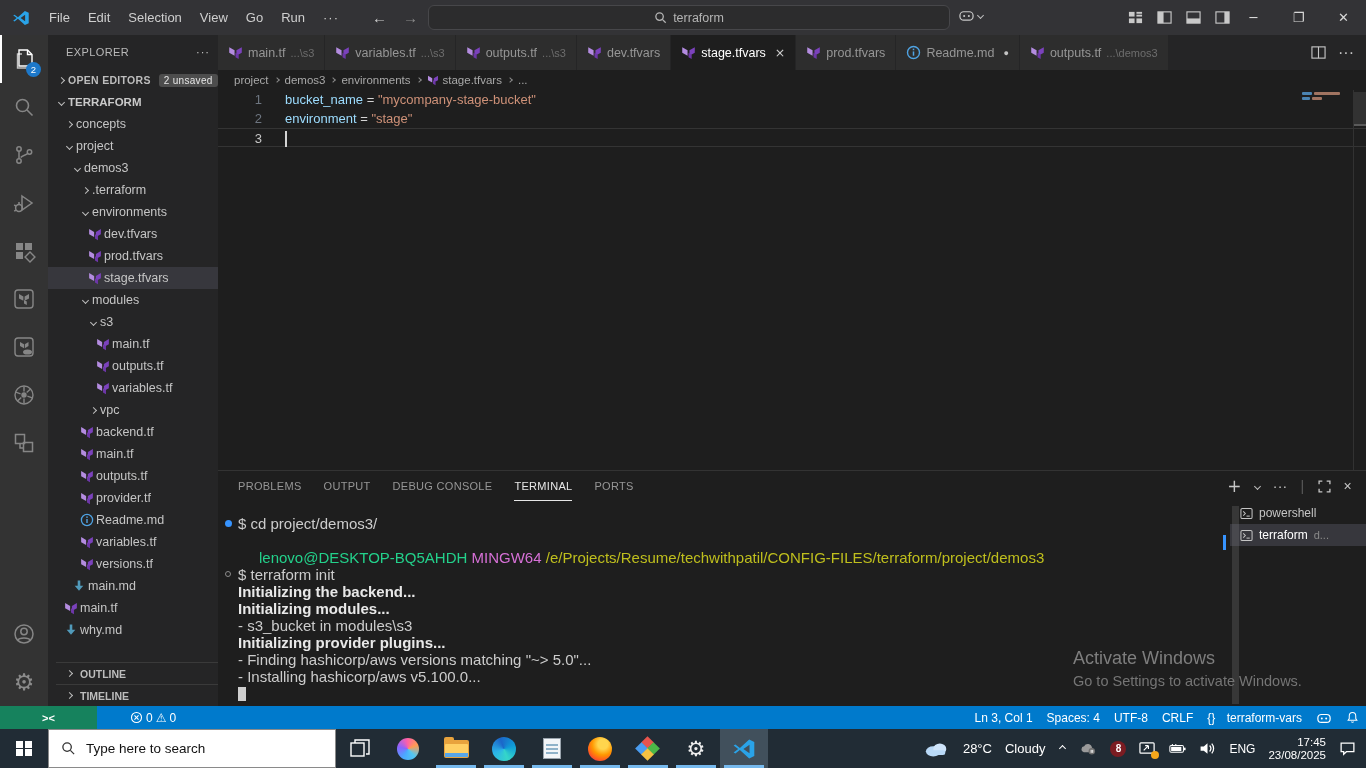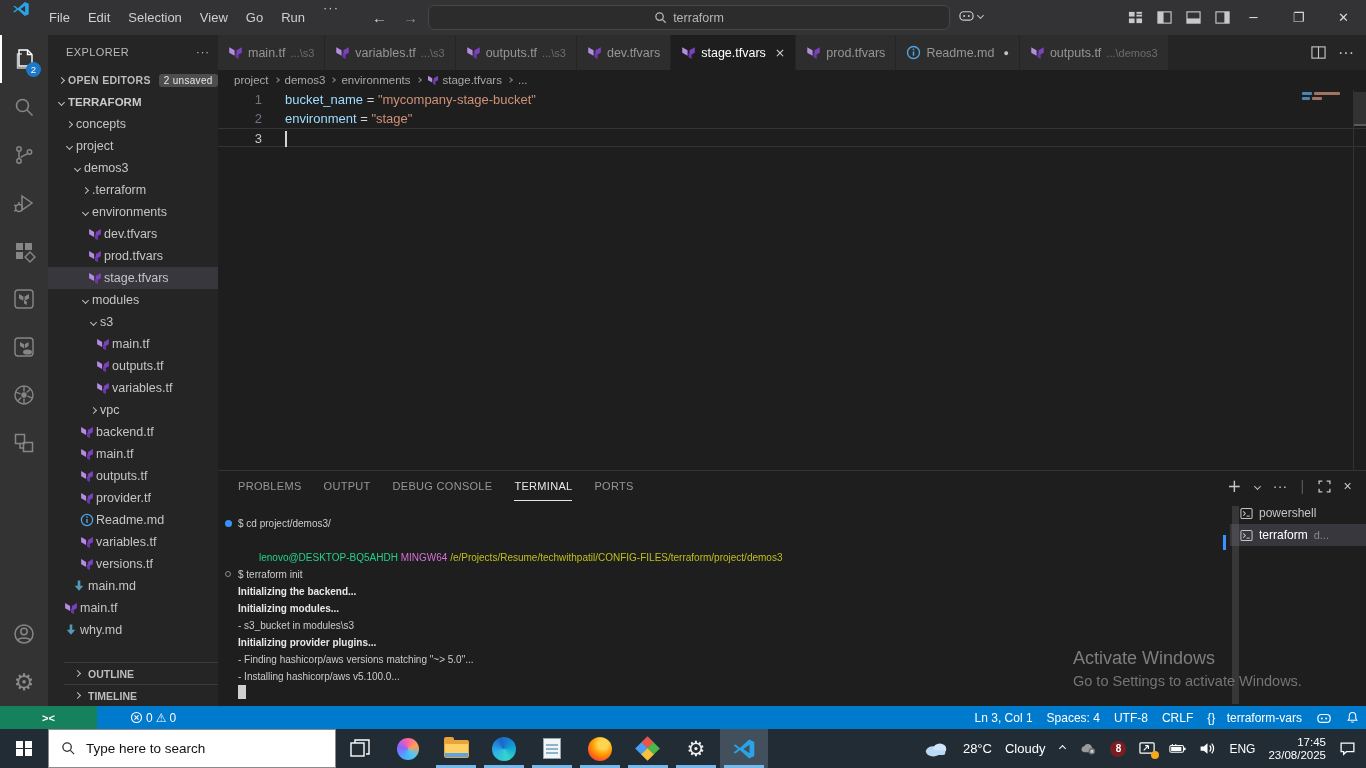--- a/index.html
+++ b/index.html
@@ -1,20 +1,20 @@
 <!DOCTYPE html>
 <html><head>
 <meta charset="utf-8">
 <style>
   html,body{margin:0;padding:0;background:#000;}
   *{box-sizing:border-box;font-family:"Liberation Sans",sans-serif;}
   .app{position:relative;width:1366px;height:768px;background:#1e1e1e;overflow:hidden;color:#ccc;}
 
   
-  .titlebar{position:absolute;left:0;top:0;width:100%;height:35px;background:#333336;display:flex;font-size:13px;color:#cfcfcf;}
+  .titlebar{position:absolute;left:0;top:0;width:100%;height:35px;background:#333336;display:flex;align-items:center;font-size:13px;color:#cfcfcf;}
   .vslogo{width:18px;height:18px;margin:0 10px 0 12px;flex:none;}
   .menu-item{padding:0 9px;line-height:35px;cursor:default;}
   .menu-more{padding:0 9px;letter-spacing:1px;}
   .navs{position:absolute;left:372px;top:0;height:35px;display:flex;align-items:center;gap:16px;font-family:"DejaVu Sans",sans-serif;font-size:15px;color:#cfcfcf;}
   .navs .fwd{color:#8c8c8c;}
   .cmdcenter{position:absolute;left:428px;top:5px;width:522px;height:25px;background:#2c2c2d;border:1px solid #47474a;border-radius:6px;display:flex;align-items:center;justify-content:center;gap:6px;color:#b4b4b4;font-size:12.5px;}
   .cmdcenter svg{width:13px;height:13px;}
   .copilot-menu{position:absolute;left:958px;top:8px;display:flex;align-items:center;gap:3px;}
   .chev{display:inline-block;width:5px;height:5px;border-right:1.3px solid #bdbdbd;border-bottom:1.3px solid #bdbdbd;}
   .chev.down{transform:rotate(45deg);}
@@ -39,21 +39,21 @@
   .sb-head{height:34px;display:flex;align-items:center;padding:0 8px 0 18px;color:#b9b9b9;font-size:11px;letter-spacing:.4px;}
   .sb-head .dots{margin-left:auto;letter-spacing:1px;color:#c6c6c6;}
   .sb-row{height:22px;display:flex;align-items:center;color:#c5c5c5;white-space:nowrap;}
   .sb-open{padding-left:6px;font-weight:bold;font-size:10.5px;color:#bdbdbd;letter-spacing:.3px;}
   .badge{margin-left:8px;background:#4d4d4d;color:#e6e6e6;font-weight:normal;font-size:10px;padding:1px 5px;border-radius:3px;}
   .tree-root{font-weight:bold;font-size:11.5px;color:#cacaca;}
   .tree-item.selected{background:#37373d;}
   .tchev{flex:none;width:14px;display:flex;justify-content:center;}
   .ticon{flex:none;width:18px;display:flex;justify-content:center;}
   .ticon svg{width:14px;height:14px;}
-  .sb-bottom{position:absolute;left:16px;bottom:0;width:100%;}
+  .sb-bottom{position:absolute;left:8px;bottom:0;width:100%;}
   .sb-sec{height:22px;display:flex;align-items:center;border-top:1px solid #3a3a3a;font-weight:bold;font-size:10.5px;color:#bdbdbd;padding-left:6px;gap:4px;}
 
   
   .tabsrow{position:absolute;left:218px;top:35px;right:0;height:35px;background:#252526;display:flex;align-items:stretch;}
   .tab{display:flex;align-items:center;gap:5px;padding:0 10px;background:#2d2d2d;border-right:1px solid #252526;font-size:12.5px;color:#969696;white-space:nowrap;}
   .tab .tab-icon{display:flex;}
   .tab .tab-icon svg{width:15px;height:15px;}
   .tab-suffix{font-size:11px;color:#6d6d6d;}
   .tab.active{background:#1e1e1e;color:#fff;}
   .tab-close{margin-left:4px;font-family:"DejaVu Sans",sans-serif;color:#d0d0d0;}
@@ -82,21 +82,21 @@
   .escroll .thumb{position:absolute;left:0;top:2px;width:12px;height:34px;background:rgba(121,121,121,.22);border-bottom:2px solid #5a5a5a;}
 
   
   .panel{position:absolute;left:218px;top:470px;right:0;height:236px;background:#1e1e1e;border-top:1px solid #333;}
   .ptabs{height:30px;display:flex;align-items:center;padding-left:20px;gap:22px;font-size:11px;letter-spacing:.3px;color:#969696;}
   .ptab.active{color:#e7e7e7;border-bottom:1px solid #e7e7e7;line-height:28px;height:29px;}
   .pactions{margin-left:auto;display:flex;align-items:center;gap:13px;padding-right:14px;color:#c6c6c6;font-size:14px;}
   .pactions .pa-plus{font-size:17px;font-family:"DejaVu Sans",sans-serif;}
   .pactions svg{width:13px;height:13px;}
   .pactions .pa-div{color:#5a5a5a;}
-  .term{position:absolute;left:0;top:31px;right:136px;bottom:0;font-family:"DejaVu Sans Mono",monospace;font-size:10px;color:#cccccc;padding:13px 0 0 20px;overflow:hidden;}
+  .term{position:absolute;left:0;top:31px;right:136px;bottom:0;font-family:"DejaVu Sans Mono",monospace;font-size:15px;color:#cccccc;padding:13px 0 0 20px;overflow:hidden;}
   .tline{position:relative;height:17px;line-height:17px;white-space:pre;}
   .tline .mark{position:absolute;left:-13px;top:5px;width:7px;height:7px;border-radius:50%;}
   .mark.blue{background:#3794ff;}
   .mark.ring{border:1.4px solid #8a8a8a;width:6px;height:6px;}
   .t-green{color:#23d18b;padding-left:21px;} .t-mag{color:#d670d6;margin-top:6px;} .t-yel{color:#bfbf1d;} .t-bold{font-weight:bold;color:#e8e8e8;}
   .tcursor{display:inline-block;width:8px;height:14px;background:#cfcfcf;vertical-align:-2px;}
   .termlist{position:absolute;right:0;top:31px;width:136px;bottom:0;font-size:12px;}
   .tl-row{height:22px;display:flex;align-items:center;gap:6px;padding-left:10px;color:#c5c5c5;white-space:nowrap;}
   .tl-row.selected{background:#37373d;color:#fff;}
   .tl-row svg{width:13px;height:13px;flex:none;}

